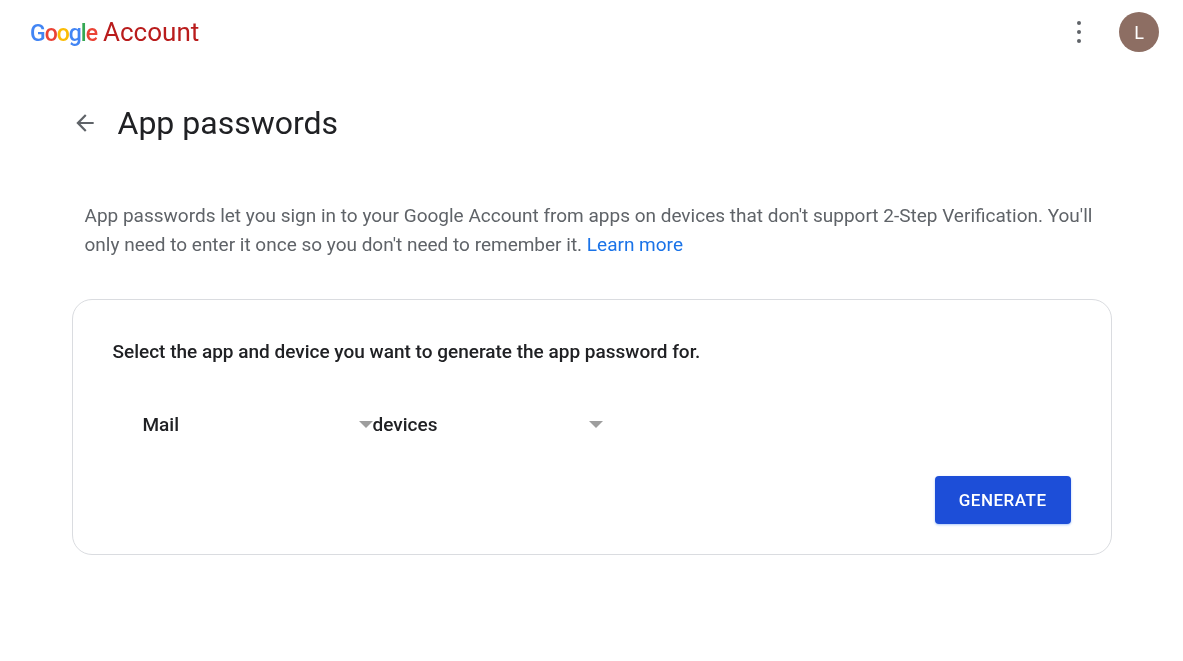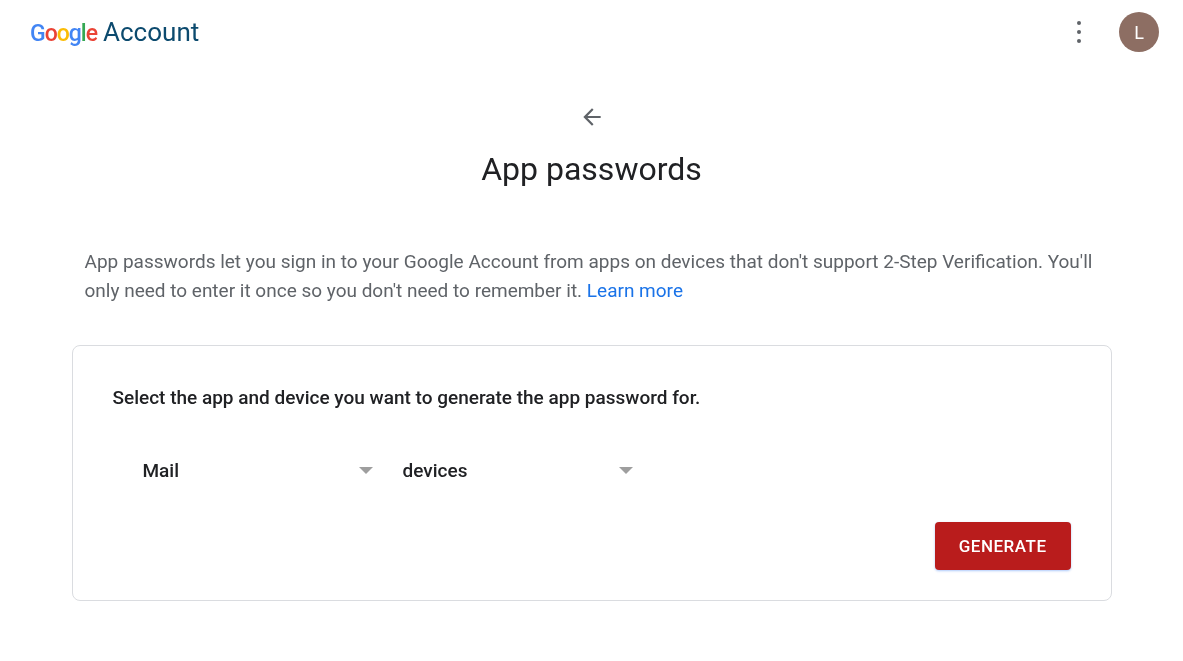--- a/index.html
+++ b/index.html
@@ -29,21 +29,21 @@
       letter-spacing: -1px;
     }
     .g1 { color: #4285F4; }
     .g2 { color: #EA4335; }
     .g3 { color: #FBBC05; }
     .g4 { color: #4285F4; }
     .g5 { color: #34A853; }
     .g6 { color: #EA4335; }
     .account-label {
       font-size: 26px;
-      color: #0c4a6e;
+      color: #b91c1c;
       font-weight: 400;
       margin-left: 6px;
     }
     .header-right {
       display: flex;
       align-items: center;
       gap: 20px;
     }
     .more-btn {
       width: 40px;
@@ -81,21 +81,20 @@
     .content {
       max-width: 1040px;
       margin: 0 auto;
       padding: 40px 0 0 0;
     }
     .title-row {
       display: flex;
       align-items: center;
       gap: 20px;
       margin-bottom: 60px;
-      flex-direction: column;
     }
     .back-btn {
       cursor: pointer;
       color: #5f6368;
       display: flex;
       align-items: center;
       justify-content: center;
     }
     .page-title {
       font-size: 32px;
@@ -110,32 +109,31 @@
       font-weight: 400;
       margin-left: 13px;
     }
     .learn-more {
       color: #1a73e8;
       text-decoration: none;
       cursor: pointer;
     }
     .card {
       border: 1px solid #dadce0;
-      border-radius: 8px;
+      border-radius: 20px;
       padding: 40px 40px 30px 40px;
     }
     .card-instruction {
       font-size: 19px;
       color: #202124;
       font-weight: 500;
       margin-bottom: 50px;
     }
     .selects-row {
       display: flex;
-      gap: 30px;
       margin-bottom: 40px;
       padding-left: 30px;
     }
     .select {
       width: 230px;
       display: flex;
       justify-content: space-between;
       align-items: center;
       cursor: pointer;
     }
@@ -149,21 +147,21 @@
       height: 0;
       border-left: 7px solid transparent;
       border-right: 7px solid transparent;
       border-top: 7px solid #9e9e9e;
     }
     .actions {
       display: flex;
       justify-content: flex-end;
     }
     .generate-btn {
-      background: #b91c1c;
+      background: #1d4ed8;
       color: #fff;
       border: none;
       padding: 14px 24px;
       font-size: 17px;
       font-weight: 500;
       letter-spacing: 0.5px;
       border-radius: 4px;
       cursor: pointer;
       box-shadow: 0 1px 2px rgba(66,133,244,0.3), 0 1px 3px rgba(66,133,244,0.15);
     }

